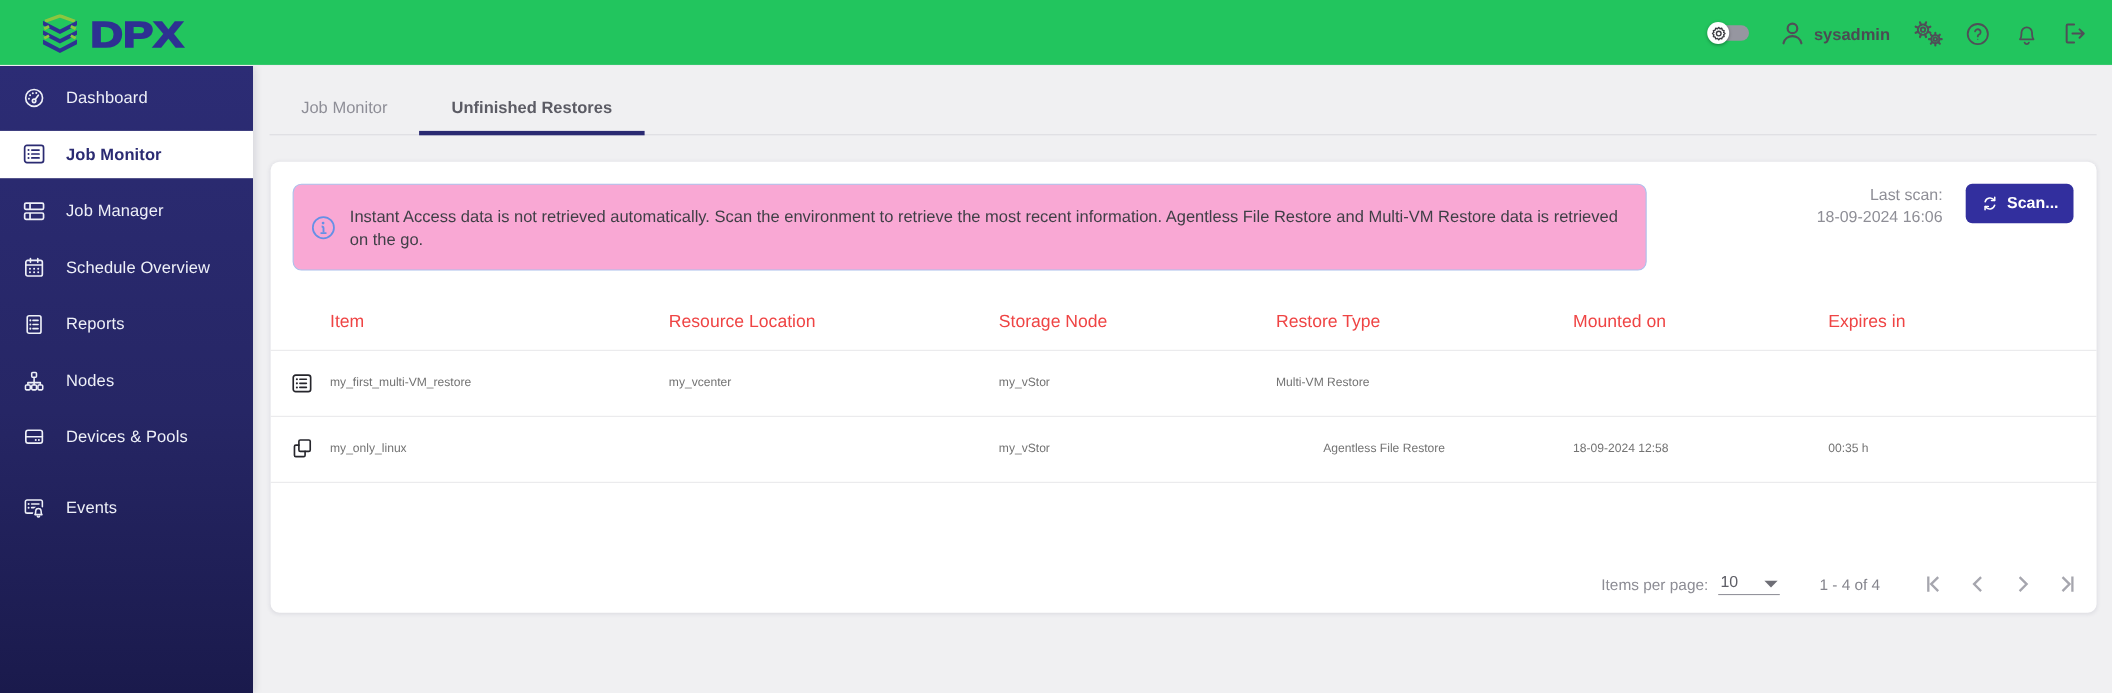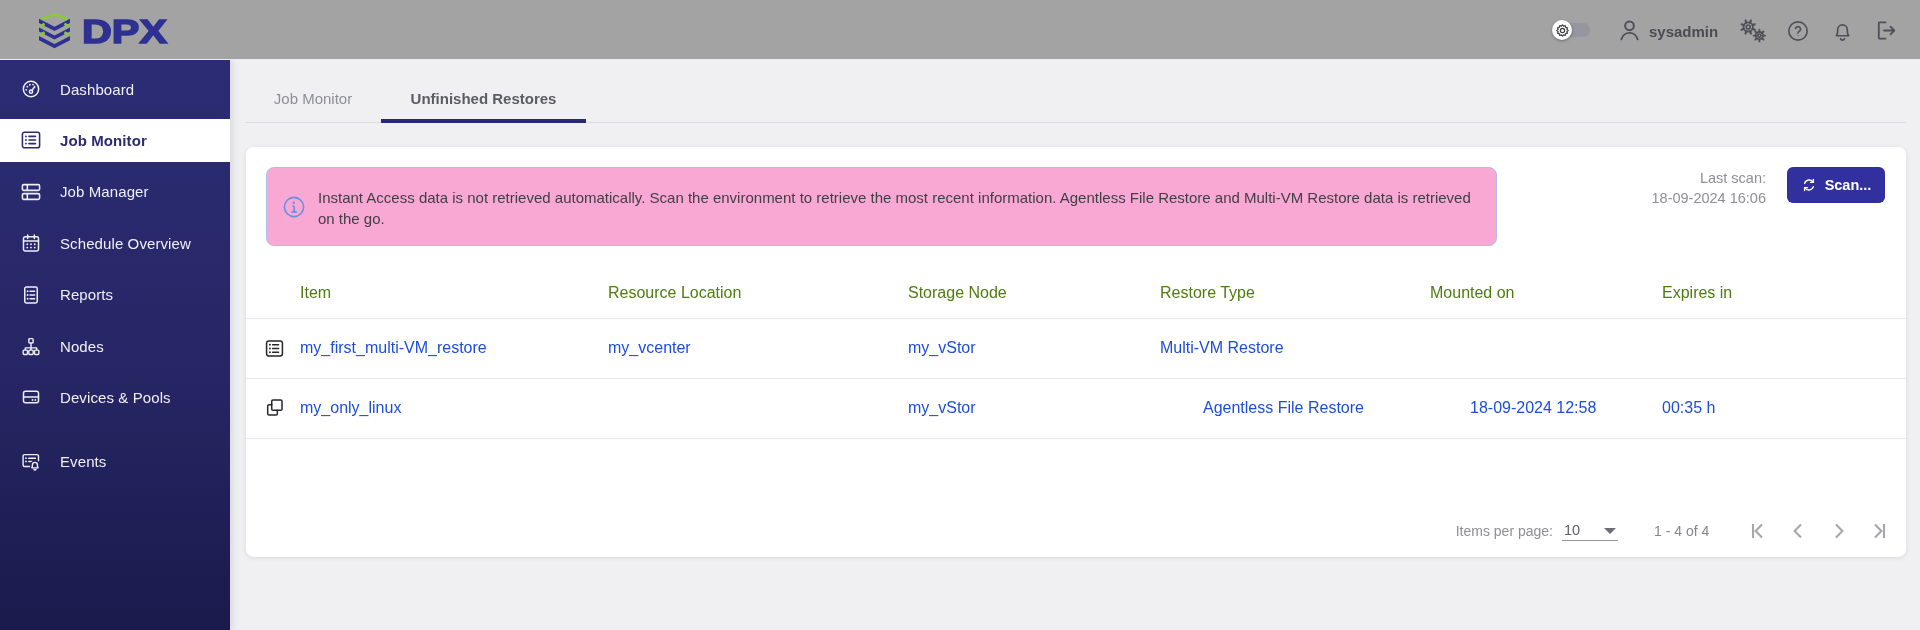--- a/index.html
+++ b/index.html
@@ -1,21 +1,21 @@
 <!DOCTYPE html>
 <html><head>
 <meta charset="utf-8">
 <style>
   * { margin:0; padding:0; box-sizing:border-box; }
   html,body { width:1920px; height:630px; overflow:hidden; }
   body { font-family:"Liberation Sans", sans-serif; position:relative; background:#f0f0f2; }
   .abs { position:absolute; }
 
   
-  #header { position:absolute; left:0; top:0; width:1920px; height:60px; background:#a3a3a3; border-bottom:1px solid #ececef; z-index:5; }
+  #header { position:absolute; left:0; top:0; width:1920px; height:60px; background:#22c55e; border-bottom:1px solid #ececef; z-index:5; }
   .hicon { position:absolute; color:#4f4f57; }
 
   
   #sidebar { position:absolute; left:0; top:60px; width:230px; height:570px;
              background:linear-gradient(180deg,#2c2c75 0%, #262665 55%, #1a1a4c 100%); z-index:4; box-shadow:2px 0 7px rgba(20,20,60,.12); }
   .mitem { position:absolute; left:0; width:230px; height:43.4px; color:#eef0f8; display:flex; align-items:center; }
   .mitem .mic { position:absolute; left:21px; width:20px; height:20px; display:flex; align-items:center; }
   .mitem .mtxt { position:absolute; left:60px; font-size:15px; letter-spacing:.1px; }
   .mitem.active { background:#fff; color:#2b2b72; }
   .mitem.active .mtxt { font-weight:700; }
@@ -33,22 +33,22 @@
   #alert { position:absolute; left:20px; top:20px; width:1231px; height:79px; background:#f9a8d4;
            border:1px solid #abc0ec; border-radius:8px; }
   #alert .atxt { position:absolute; left:51px; top:18.5px; font-size:15px; line-height:21px; color:#3f3f46; }
 
   #lastscan { position:absolute; right:140px; top:22px; width:220px; text-align:right; font-size:14.5px; line-height:19.5px; color:#8e8e96; }
   #scanbtn { position:absolute; left:1541px; top:20px; width:98px; height:36px; background:#322f9e; border-radius:6px;
              color:#fff; display:flex; align-items:center; justify-content:center; gap:8px; font-size:14.5px; font-weight:700; }
 
   
   .hline { position:absolute; left:0; width:1660px; height:1px; background:#e9e9ec; }
-  .th { position:absolute; font-size:16px; color:#4d7c0f; height:20px; line-height:20px; }
-  .td { position:absolute; font-size:16px; color:#1d4ed8; height:20px; line-height:20px; }
+  .th { position:absolute; font-size:16px; color:#ef4444; height:20px; line-height:20px; }
+  .td { position:absolute; font-size:11px; color:#737373; height:20px; line-height:20px; }
   .rowic { position:absolute; left:19px; width:19px; height:19px; color:#26262c; }
 
   
   .pgt { position:absolute; font-size:14px; color:#8d8d95; height:20px; line-height:20px; }
   .pbtn { position:absolute; width:24px; height:24px; color:#a6a6ae; }
 </style>
 </head>
 <body>
 
 <div id="header">
@@ -246,21 +246,21 @@
     <div class="td" style="left:914px; top:191px;">Multi-VM Restore</div>
     <div class="hline" style="top:231px;"></div>
 
     <svg class="rowic" style="top:251px;" viewBox="0 0 24 24" fill="none" stroke="currentColor" stroke-width="1.9" stroke-linecap="round" stroke-linejoin="round">
       <rect x="8.5" y="2.5" width="13" height="13" rx="1.6"></rect>
       <path d="M8.5,8.5 H5 a1.6,1.6 0 0 0 -1.6,1.6 V20 a1.6,1.6 0 0 0 1.6,1.6 H14 a1.6,1.6 0 0 0 1.6,-1.6 V15.5"></path>
     </svg>
     <div class="td" style="left:54px;  top:251px;">my_only_linux</div>
     <div class="td" style="left:662px; top:251px;">my_vStor</div>
     <div class="td" style="left:914px; top:251px;margin-left:43px;">Agentless File Restore</div>
-    <div class="td" style="left:1184px;top:251px;margin-left:40px;">18-09-2024 12:58</div>
+    <div class="td" style="left:1184px;top:251px;">18-09-2024 12:58</div>
     <div class="td" style="left:1416px;top:251px;">00:35 h</div>
     <div class="hline" style="top:291px;"></div>
 
     <div class="pgt" style="left:1207px; top:374px; width:100px; text-align:right;">Items per page:</div>
     <div class="pgt" style="left:1318px; top:373px; color:#5e5e66; font-size:14.5px;">10</div>
     <div class="abs" style="left:1316px; top:393px; width:56px; height:1px; background:#94949c;"></div>
     <div class="abs" style="left:1358px; top:381px; width:0; height:0; border-left:6px solid transparent; border-right:6px solid transparent; border-top:6px solid #6e6e76;"></div>
     <div class="pgt" style="left:1408px; top:374px; color:#85858d;">1 - 4 of 4</div>
 
     <svg class="pbtn" style="left:1499px; top:372px;" viewBox="0 0 24 24" fill="none" stroke="currentColor" stroke-width="2.1">

